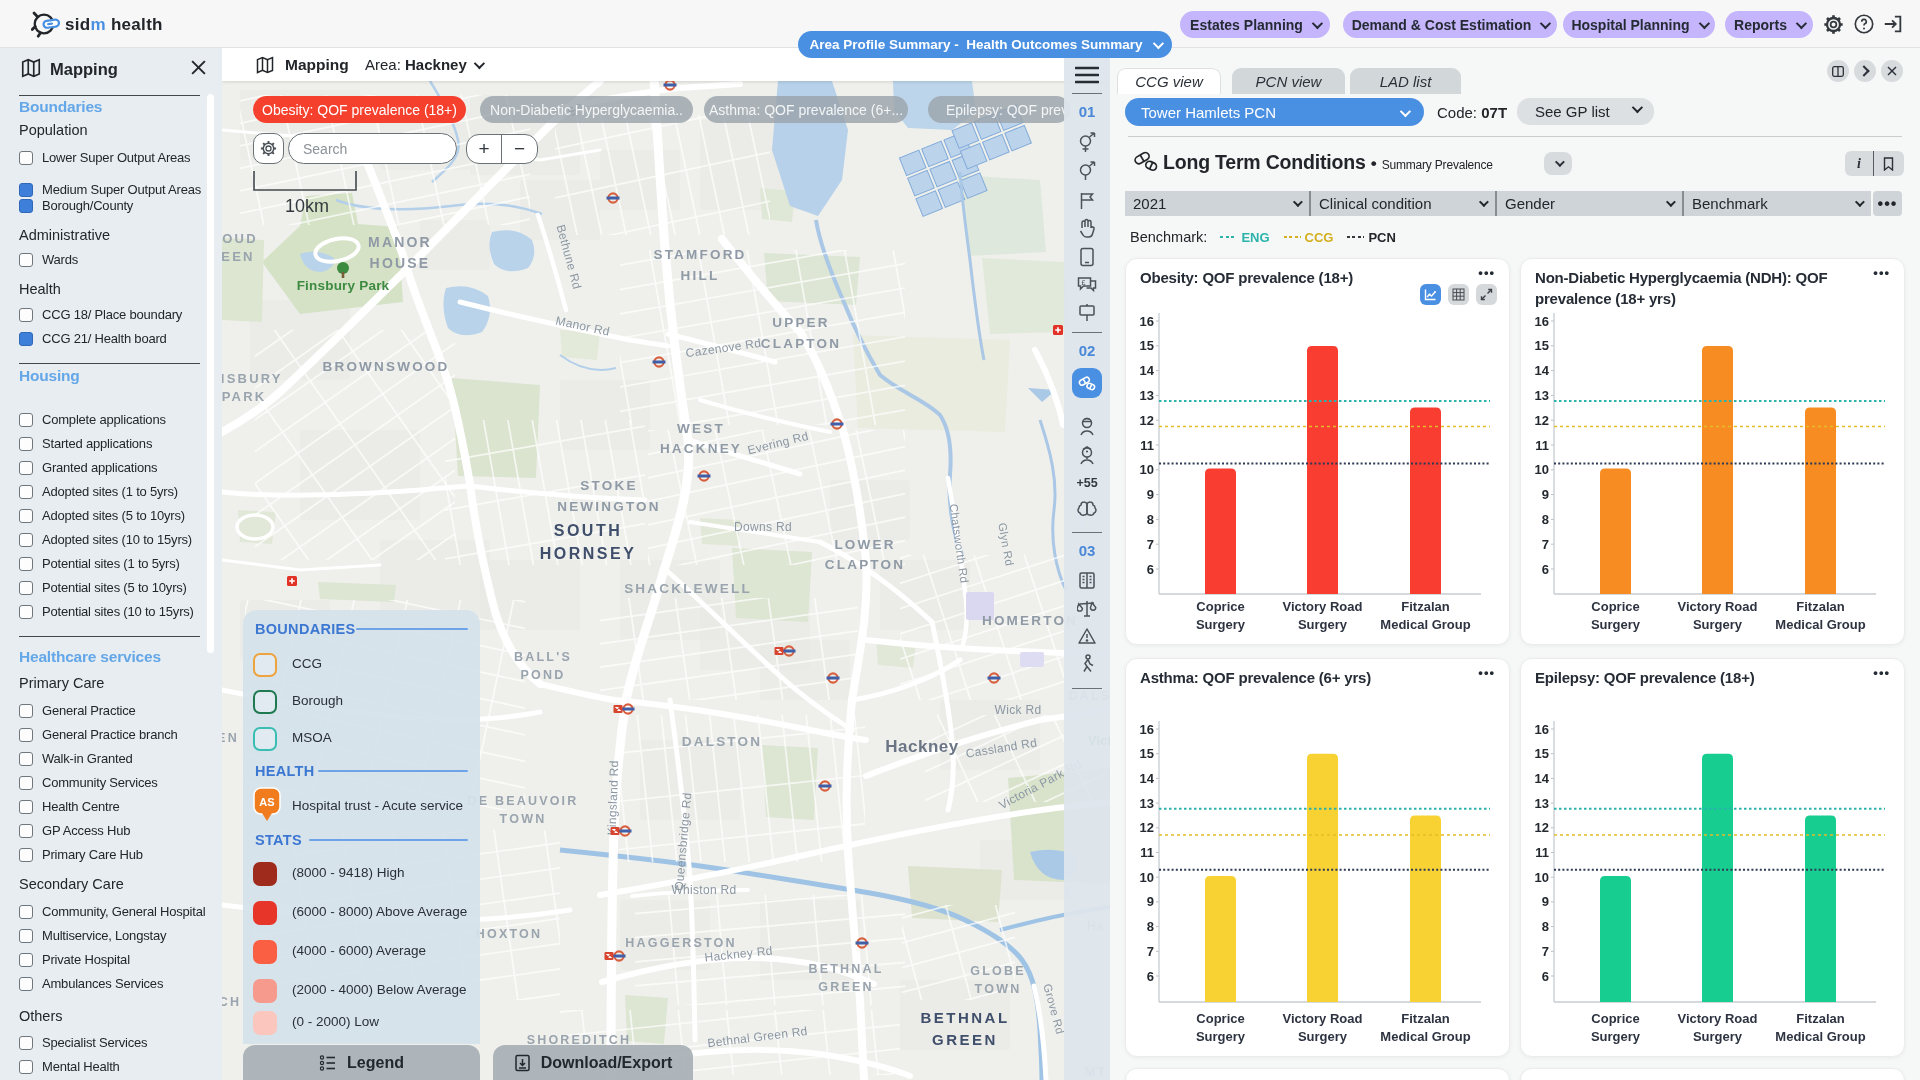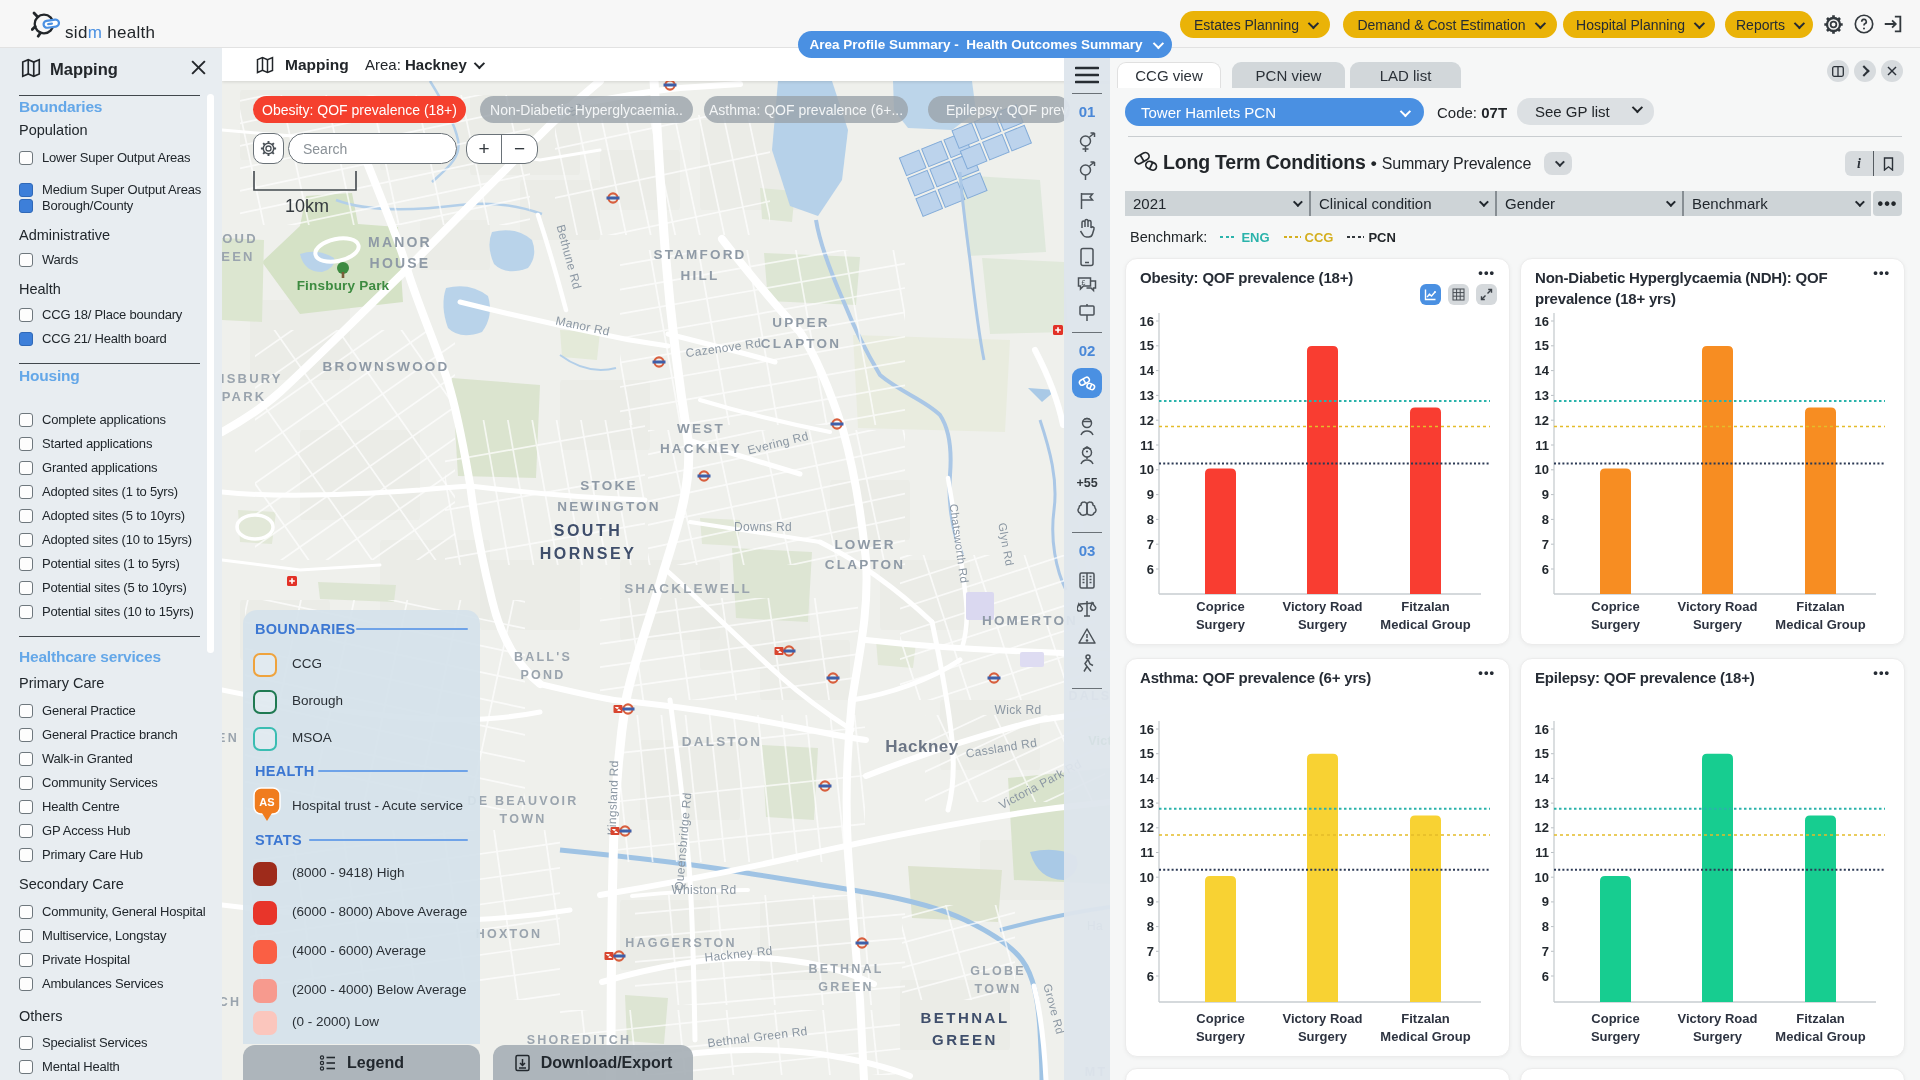--- a/index.html
+++ b/index.html
@@ -1,19 +1,19 @@
 <!DOCTYPE html>
 <html><head><meta charset="utf-8">
 <style>
 * { margin:0; padding:0; box-sizing:border-box; }
 html,body { width:1920px; height:1080px; overflow:hidden; font-family:"Liberation Sans",sans-serif; }
 body { position:relative; background:#f6f7f7; }
 
 #topnav { position:absolute; left:0; top:0; width:1920px; height:48px; background:#f7f7f7; border-bottom:1px solid #e2e2e2; z-index:50; }
-.navpill { position:absolute; top:11px; height:27px; border-radius:14px; background:#eab308; color:#252b33; font-size:14px; font-weight:400; display:flex; align-items:center; justify-content:center; white-space:nowrap; }
+.navpill { position:absolute; top:11px; height:27px; border-radius:14px; background:#c4b5fd; color:#252b33; font-size:14px; font-weight:700; display:flex; align-items:center; justify-content:center; white-space:nowrap; }
 .navpill .chev { margin-left:9px; }
 #bluebtn { position:absolute; left:798px; top:11px; width:374px; height:27px; border-radius:14px; background:#4a90e2; color:#fff; font-size:13.5px; font-weight:600; display:flex; align-items:center; justify-content:center; white-space:nowrap;margin-top:20px; }
 
 #sidebar { position:absolute; left:0; top:48px; width:222px; height:1032px; background:#e8edf1; z-index:30; }
 .sb-sec { position:absolute; left:19px; font-size:15.5px; font-weight:700; color:#64a7e8; letter-spacing:-0.2px; }
 .sb-sub { position:absolute; left:19px; font-size:14.5px; color:#21272c; }
 .sb-row { position:absolute; left:19px; display:flex; align-items:center; }
 .cb { width:14px; height:14px; border:1.5px solid #6e777d; border-radius:3px; background:#fdfdfd; margin-right:9px; flex:none; }
 .cb.on { background:#3d7fd9; border-color:#3069b8; }
 .sb-row span { font-size:13px; color:#21272c; white-space:nowrap; letter-spacing:-0.2px; }
@@ -33,21 +33,21 @@
 .lg-sw { position:absolute; left:10px; width:24px; height:24px; border-radius:7px; }
 .lg-t { position:absolute; left:49px; font-size:13.5px; color:#2a3036; white-space:nowrap; }
 .graybtn { position:absolute; height:35px; background:rgba(167,176,182,.92); border-radius:12px 12px 0 0; color:#22282e; font-size:16px; font-weight:700; display:flex; align-items:center; justify-content:center; z-index:12; }
 
 #toolbar { position:absolute; left:1064px; top:48px; width:46px; height:1032px; background:rgba(221,229,236,.95); z-index:25; }
 .tb-num { position:absolute; left:0; width:46px; text-align:center; font-size:15px; font-weight:700; color:#4a88d8; }
 .tb-ic { position:absolute; left:50%; transform:translateX(-50%); color:#4b5258; }
 .tb-hr { position:absolute; left:8px; width:30px; border-top:1.5px solid #6a7177; }
 
 #rpanel { position:absolute; left:1110px; top:48px; width:810px; height:1032px; background:#f6f7f7; z-index:40; }
-.tab { position:absolute; top:14px; height:26px; border-radius:9px 9px 0 0; font-size:15px; color:#2b3138; display:flex; align-items:center; justify-content:center; }
+.tab { position:absolute; top:20px; height:26px; border-radius:9px 9px 0 0; font-size:15px; color:#2b3138; display:flex; align-items:center; justify-content:center;font-style:italic; }
 .tab.on { background:#fff; border:1px solid #e0e0e0; border-bottom:none; font-weight:400; }
 .tab.off { background:#d2d7da; }
 .rbtn { position:absolute; top:12px; width:22px; height:22px; border-radius:50%; background:#d7dbde; display:flex; align-items:center; justify-content:center; color:#2b3138; }
 .fdrop { height:25px; background:#ced4d7; display:flex; align-items:center; font-size:15px; color:#21272d; padding:0 8px; position:relative; }
 .fdrop .chev { position:absolute; right:9px; }
 .card { position:absolute; background:#fff; border:1px solid #ececec; border-radius:12px; box-shadow:0 1px 4px rgba(0,0,0,.05); overflow:hidden; z-index:45; }
 .ctitle { position:absolute; left:14px; font-size:15px; font-weight:700; color:#262c35; letter-spacing:-0.2px; }
 .cdots { position:absolute; right:14px; top:6px; font-size:13px; letter-spacing:1px; color:#262c35; font-weight:700; }
 .cbtns { position:absolute; right:12px; top:25px; display:flex; gap:7px; }
 .cbtn { width:21px; height:21px; border-radius:6px; background:#d5d9dc; display:flex; align-items:center; justify-content:center; }
@@ -1090,21 +1090,21 @@
 <svg style="position:absolute;left:23px;top:100px" width="27" height="27" viewBox="0 0 27 27" fill="none" stroke="#22262a" stroke-width="1.7">
       <g transform="rotate(-30 9 10)">
         <rect x="1.5" y="6.5" width="15" height="7.4" rx="3.7"></rect>
         <line x1="9" y1="6.5" x2="9" y2="13.9"></line>
       </g>
       <g transform="rotate(25 18 18)">
         <rect x="12.5" y="14" width="11" height="7.4" rx="3.7"></rect>
         <line x1="18" y1="14" x2="18" y2="21.4"></line>
       </g>
     </svg>
-<div style="position:absolute;left:53px;top:103px;font-size:19.5px;font-weight:700;color:#22262a;white-space:nowrap;letter-spacing:-0.2px">Long Term Conditions <span style="font-size:17px">•</span> <span style="font-size:16px;font-weight:400;letter-spacing:-0.2px">Summary Prevalence</span></div>
+<div style="position:absolute;left:53px;top:103px;font-size:19.5px;font-weight:700;color:#22262a;white-space:nowrap;letter-spacing:-0.2px">Long Term Conditions <span style="font-size:17px">•</span> <span style="font-size:12px;font-weight:400;letter-spacing:-0.2px">Summary Prevalence</span></div>
 <div style="position:absolute;left:434px;top:104px;width:28px;height:23px;border-radius:8px;background:#d7dbde;display:flex;align-items:center;justify-content:center">
       <span class="chev" style="width:7px;height:7px;color:#2b3138"></span>
     </div>
 <div style="position:absolute;left:735px;top:103px;width:59px;height:25px;border-radius:6px;background:#d7dbde;display:flex;color:#2b3138">
 <div style="width:29px;display:flex;align-items:center;justify-content:center;border-right:1.3px solid #565c61;font-size:14px;font-family:'Liberation Serif',serif;font-style:italic;font-weight:700">i</div>
 <div style="width:29px;display:flex;align-items:center;justify-content:center">
         <svg width="11" height="14" viewBox="0 0 11 14" fill="none" stroke="#2b3138" stroke-width="1.4">
           <path d="M1.5 1h8v12L5.5 9.8 1.5 13z"></path>
         </svg>
       </div>
@@ -1322,21 +1322,21 @@
  <svg style="position:absolute;left:31px;top:10px" width="30" height="28" viewBox="0 0 30 28">
    <circle cx="13" cy="14" r="9.3" fill="none" stroke="#22262a" stroke-width="2.3"></circle>
    <line x1="6.8" y1="7" x2="3" y2="3" stroke="#22262a" stroke-width="2.8" stroke-linecap="round"></line>
    <line x1="4.2" y1="16.5" x2="1.2" y2="19.5" stroke="#22262a" stroke-width="2.8" stroke-linecap="round"></line>
    <line x1="9.5" y1="22.8" x2="7.2" y2="26.2" stroke="#22262a" stroke-width="2.8" stroke-linecap="round"></line>
    <g transform="rotate(-8 20 13.5)">
         <rect x="12.5" y="10.2" width="15.5" height="7" rx="3.5" fill="#fff" stroke="#4a90e2" stroke-width="2.2"></rect>
         <rect x="16" y="12.6" width="6" height="2.2" rx="1.1" fill="#4a90e2"></rect>
       </g>
  </svg>
- <div style="position:absolute;left:65px;top:23px;font-size:17px;font-weight:400;color:#22262a;letter-spacing:0.3px">sid<span style="color:#4a90e2">m</span> health</div>
+ <div style="position:absolute;left:65px;top:15px;font-size:17px;font-weight:700;color:#22262a;letter-spacing:0.3px">sid<span style="color:#4a90e2">m</span> health</div>
  <div id="bluebtn">Area Profile Summary -&nbsp; Health Outcomes Summary <span class="chev" style="margin-left:10px"></span></div>
  <div class="navpill" style="left:1180px;width:150px">Estates Planning <span class="chev"></span></div>
  <div class="navpill" style="left:1343px;width:214px">Demand &amp; Cost Estimation <span class="chev"></span></div>
  <div class="navpill" style="left:1563px;width:152px">Hospital Planning <span class="chev"></span></div>
  <div class="navpill" style="left:1725px;width:88px">Reports <span class="chev"></span></div>
  <svg style="position:absolute;left:1822px;top:13px" width="23" height="23" viewBox="0 0 24 24" fill="none" stroke="#33393e">
       <circle cx="12" cy="12" r="3" stroke-width="1.8"></circle>
       <circle cx="12" cy="12" r="6.8" stroke-width="2.4"></circle>
       <g stroke-width="2.8">
         <path d="M12 2.4v3M12 18.6v3M2.4 12h3M18.6 12h3M5.2 5.2l2.1 2.1M16.7 16.7l2.1 2.1M5.2 18.8l2.1-2.1M16.7 7.3l2.1-2.1"></path>

